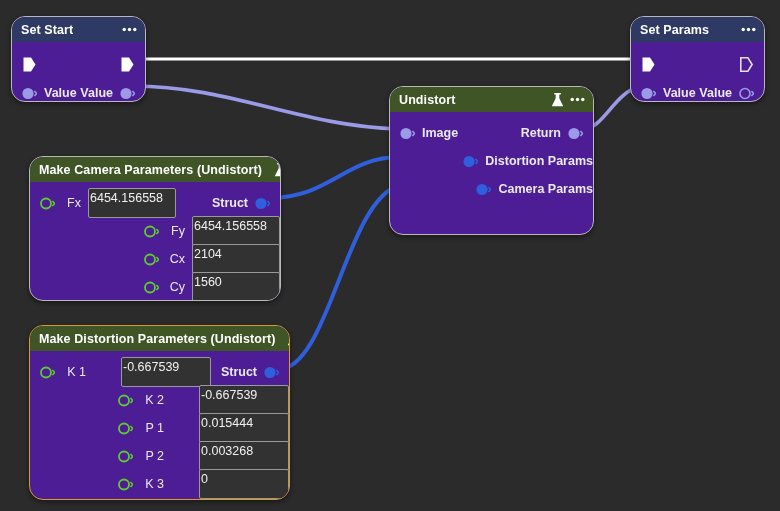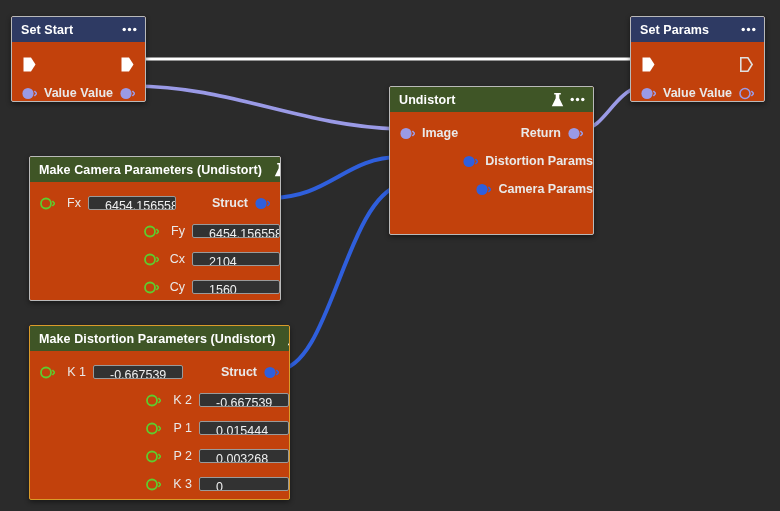--- a/index.html
+++ b/index.html
@@ -29,22 +29,22 @@
     width: 780px;
     height: 511px;
     z-index: 1;
     pointer-events: none;
   }
 
   
   .node {
     position: absolute;
     z-index: 2;
-    border-radius: 2px;
-    background: #c2410c;
+    border-radius: 14px;
+    background: #4c1d95;
     border: 1px solid #b9b9b9;
     box-sizing: border-box;
     box-shadow: 0 2px 5px rgba(0,0,0,.45);
     overflow: hidden;
   }
   .node.selected { border-color: #d99b2a; }
 
   .node-header {
     height: 25px;
     display: flex;
@@ -107,29 +107,29 @@
   .pin { display: block; flex: 0 0 auto; }
 
   
   .field {
     background: #323232;
     border: 1px solid #9a9a9a;
     border-radius: 2px;
     color: #f0f0f0;
     font-size: 12.5px;
     font-family: "Liberation Sans", sans-serif;
-    padding: 2px 16px;
+    padding: 2px 1px;
     box-sizing: border-box;
-    height: 14px;
+    height: 30px;
     line-height: 15px;
     white-space: nowrap;
     overflow: hidden;
   }
   .field.w-camera { width: 88px; }
-  .field.w-dist   { width: 90px; }
+  .field.w-dist   { width: 90px; margin-left: 28px; }
 
   .lbl-fixed {
     color: #e9e9e9;
     font-size: 12.5px;
     font-weight: normal;
     width: 19px;
     text-align: right;
     white-space: nowrap;
   }
   .lbl-fixed.wide { width: 24px; }

